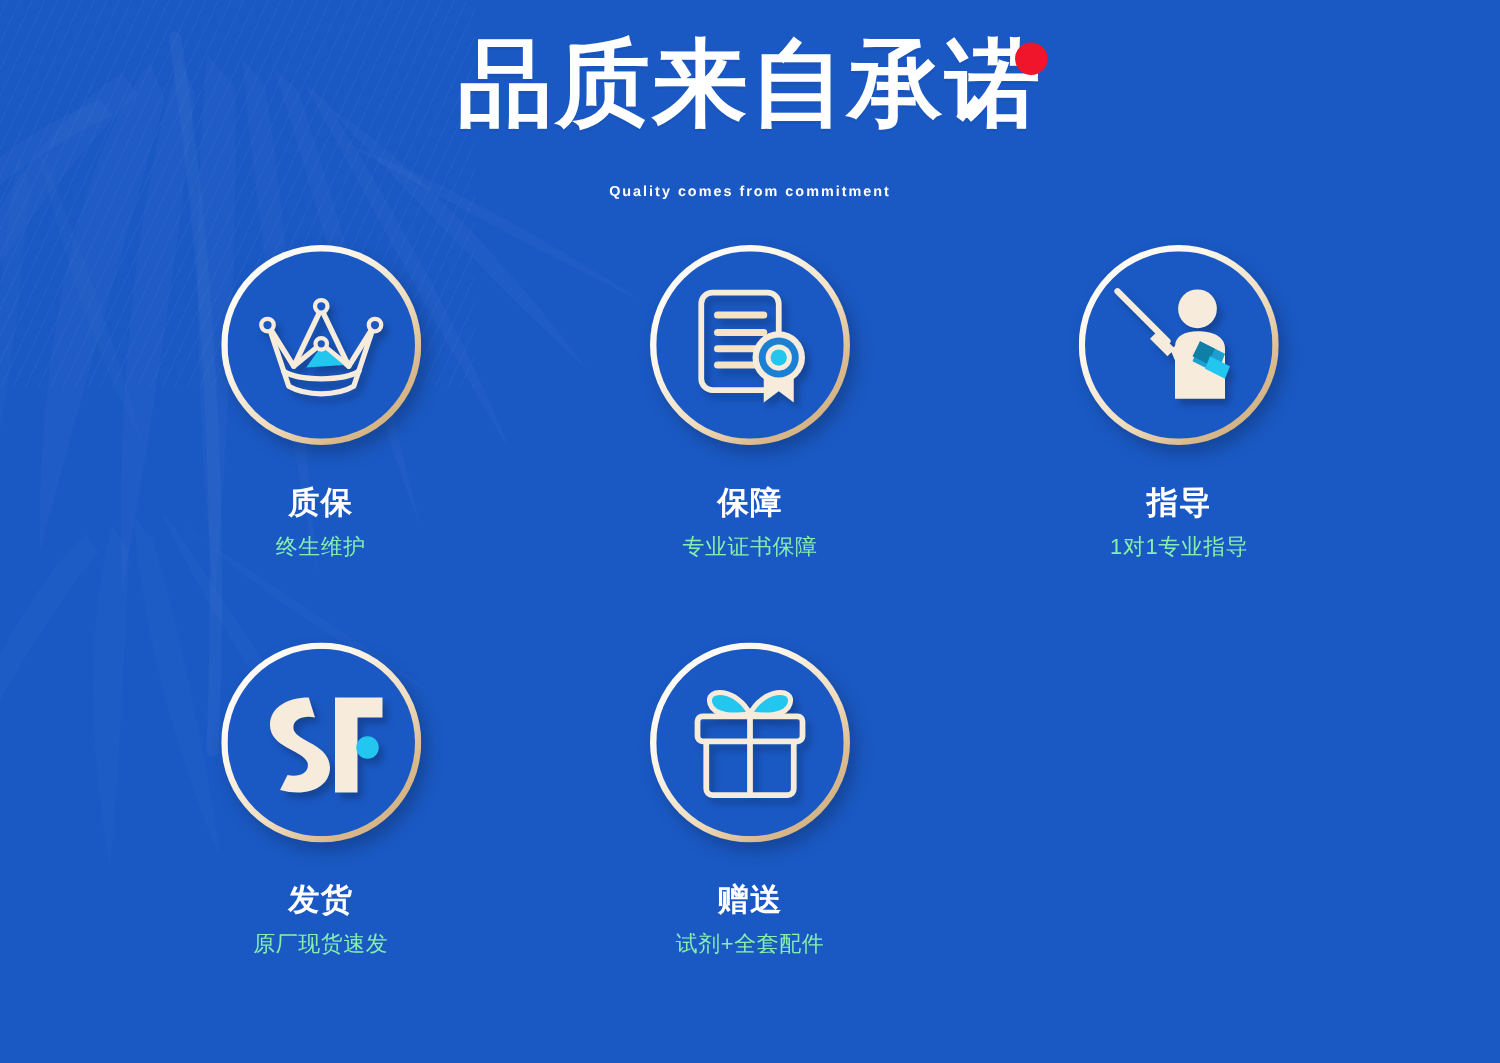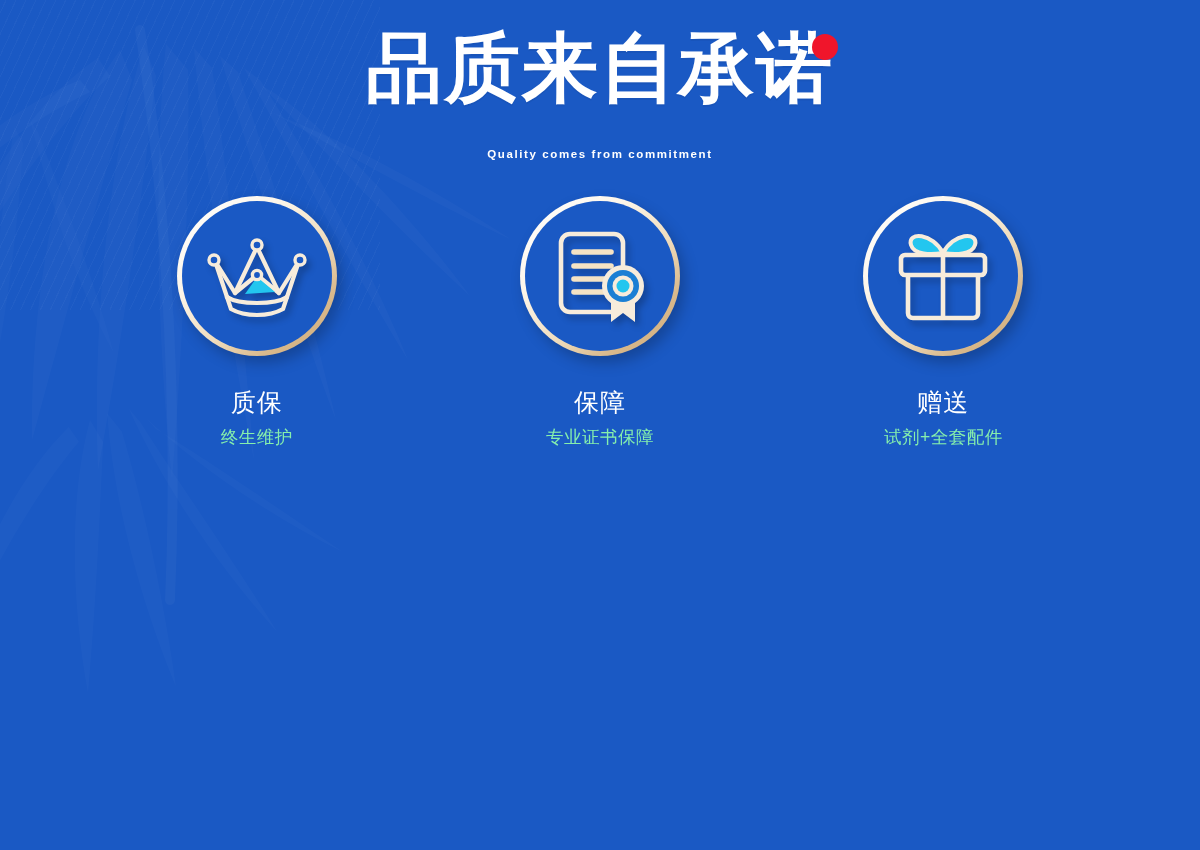--- a/index.html
+++ b/index.html
@@ -90,21 +90,21 @@
     border:5px solid transparent;
     filter:drop-shadow(5px 7px 7px rgba(0,0,0,.22));
     display:flex; align-items:center; justify-content:center;
   }
   .ring svg{ display:block; overflow:visible; }
   .glyph-shadow{ filter:drop-shadow(4px 5px 3px rgba(0,0,0,.22)); }
 
   .label{
     margin-top:34px;
     font-size:25px;
-    font-weight:normal;
+    font-weight:bold;
     color:#ffffff;
     letter-spacing:1px;
     line-height:1;
   }
   .sublabel{
     margin-top:14px;
     font-size:17.5px;
     color:#86efac;
     letter-spacing:.5px;
     line-height:1;
@@ -212,21 +212,48 @@
         <circle cx="74" cy="60" r="21" fill="#f7ecdb"></circle>
         <circle cx="74" cy="60" r="16" fill="#1b7fd4"></circle>
         <circle cx="74" cy="60" r="10.5" fill="#f7ecdb"></circle>
         <circle cx="74" cy="60" r="6.5" fill="#23c6ef"></circle>
       </svg>
     </div>
     <div class="label">保障</div>
     <div class="sublabel">专业证书保障</div>
   </div>
 
-
+  <div class="card">
+    <div class="ring">
+      <svg class="glyph-shadow" width="110" height="98" viewBox="0 0 110 98">
+        <path d="M6 6 L46 46" stroke="#f7ecdb" stroke-width="5" stroke-linecap="round"></path>
+        <path d="M38 38 L52 52 L46 58 L32 44 Z" fill="#f7ecdb"></path>
+        <circle cx="70" cy="20" r="15.5" fill="#f7ecdb"></circle>
+        <path d="M52 50 C 52 42 60 38 70 38 C 82 38 92 42 92 52 L92 92 L52 92 Z" fill="#f7ecdb"></path>
+        <path d="M48 52 L56 48 L62 62 L54 66 Z" fill="#f7ecdb"></path>
+        <path d="M72 46 L92 56 L86 72 L66 62 Z" fill="#1b9fd0"></path>
+        <path d="M72 46 L84 52 L78 64 L66 58 Z" fill="#0f7fa8"></path>
+        <path d="M80 58 L96 66 L92 76 L76 68 Z" fill="#23c6ef"></path>
+      </svg>
+    </div>
+    <div class="label">指导</div>
+    <div class="sublabel">1对1专业指导</div>
+  </div>
+
+  <div class="card">
+    <div class="ring">
+      <svg class="glyph-shadow" width="110" height="96" viewBox="0 0 110 96">
+        <path d="M45 12 C 28 12 14 20 14 34 C 14 52 40 54 44 64 C 46 72 38 76 28 74 L22 86 C 44 92 62 84 62 68 C 62 50 36 47 33 38 C 31 30 40 26 50 28 Z" fill="#f7ecdb"></path>
+        <path d="M66 12 L104 12 L104 28 L84 28 L84 88 L66 88 Z" fill="#f7ecdb"></path>
+        <circle cx="92" cy="52" r="9" fill="#23c6ef"></circle>
+      </svg>
+    </div>
+    <div class="label">发货</div>
+    <div class="sublabel">原厂现货速发</div>
+  </div>
 
   <div class="card">
     <div class="ring">
       <svg class="glyph-shadow" width="104" height="94" viewBox="0 0 104 94">
         <path d="M52 24 C 42 4 16 2 20 16 C 23 26 40 26 52 24 Z" fill="#23c6ef" stroke="#f7ecdb" stroke-width="4" stroke-linejoin="round"></path>
         <path d="M52 24 C 62 4 88 2 84 16 C 81 26 64 26 52 24 Z" fill="#23c6ef" stroke="#f7ecdb" stroke-width="4" stroke-linejoin="round"></path>
         <rect x="10" y="26" width="84" height="20" rx="4" fill="none" stroke="#f7ecdb" stroke-width="4.6"></rect>
         <path d="M17 46 L17 84 C 17 87 19 89 22 89 L82 89 C 85 89 87 87 87 84 L87 46" fill="none" stroke="#f7ecdb" stroke-width="4.6" stroke-linejoin="round"></path>
         <line x1="52" y1="26" x2="52" y2="89" stroke="#f7ecdb" stroke-width="4.6"></line>
       </svg>

